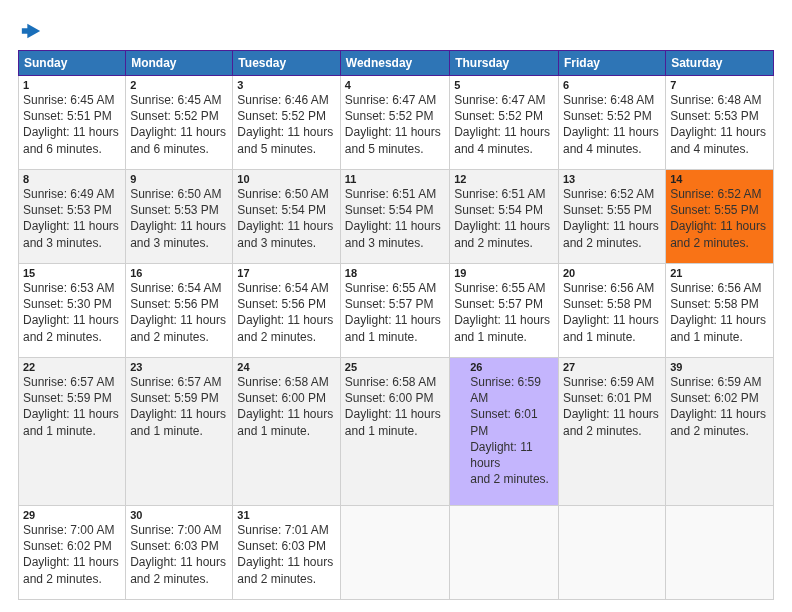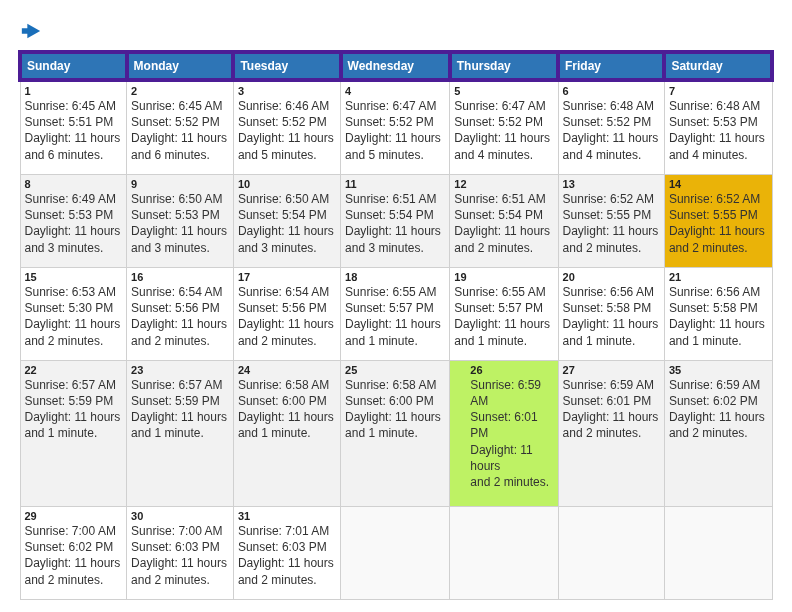--- a/index.html
+++ b/index.html
@@ -59,21 +59,21 @@
       flex: 1;
       font-size: 10px;
     }
     .calendar th {
       background-color: #2e75b6;
       color: white;
       text-align: left;
       padding: 5px 5px;
       font-size: 12px;
       font-weight: bold;
-      border: 4px solid #4c1d95;
+      border: 1px solid #4c1d95;
     }
     .calendar td {
       border: 1px solid #d0d0d0;
       vertical-align: top;
       padding: 3px 4px;
       width: 113px;
       height: 78px;
       background: #fff;
     }
     .calendar tr:nth-child(even) td {
@@ -223,21 +223,21 @@
 Daylight: 11 hours
 and 2 minutes.</div>
           </td>
           <td style="background: rgb(242, 242, 242);">
             <span class="day-num">13</span>
             <div class="day-info" style="white-space: pre-line;">Sunrise: 6:52 AM
 Sunset: 5:55 PM
 Daylight: 11 hours
 and 2 minutes.</div>
           </td>
-          <td style="background: #eab308; margin-left: 21px;">
+          <td style="background: #f97316; margin-left: 21px;">
             <span class="day-num">14</span>
             <div class="day-info" style="white-space: pre-line;">Sunrise: 6:52 AM
 Sunset: 5:55 PM
 Daylight: 11 hours
 and 2 minutes.</div>
           </td>
         </tr>
         <tr>
           <td style="background: rgb(255, 255, 255);">
             <span class="day-num">15</span>
@@ -311,36 +311,36 @@
 Daylight: 11 hours
 and 1 minute.</div>
           </td>
           <td style="background: rgb(242, 242, 242);">
             <span class="day-num">25</span>
             <div class="day-info" style="white-space: pre-line;">Sunrise: 6:58 AM
 Sunset: 6:00 PM
 Daylight: 11 hours
 and 1 minute.</div>
           </td>
-          <td style="background: #bef264; padding-left: 20px;">
+          <td style="background: #c4b5fd; padding-left: 20px;">
             <span class="day-num">26</span>
             <div class="day-info" style="white-space: pre-line;">Sunrise: 6:59 AM
 Sunset: 6:01 PM
 Daylight: 11 hours
 and 2 minutes.</div>
           </td>
           <td style="background: rgb(242, 242, 242);">
             <span class="day-num">27</span>
             <div class="day-info" style="white-space: pre-line;">Sunrise: 6:59 AM
 Sunset: 6:01 PM
 Daylight: 11 hours
 and 2 minutes.</div>
           </td>
           <td style="background: rgb(242, 242, 242);">
-            <span class="day-num">35</span>
+            <span class="day-num">39</span>
             <div class="day-info" style="white-space: pre-line;">Sunrise: 6:59 AM
 Sunset: 6:02 PM
 Daylight: 11 hours
 and 2 minutes.</div>
           </td>
         </tr>
         <tr class="last-row">
           <td style="background: rgb(255, 255, 255);">
             <span class="day-num">29</span>
             <div class="day-info" style="white-space: pre-line;">Sunrise: 7:00 AM

